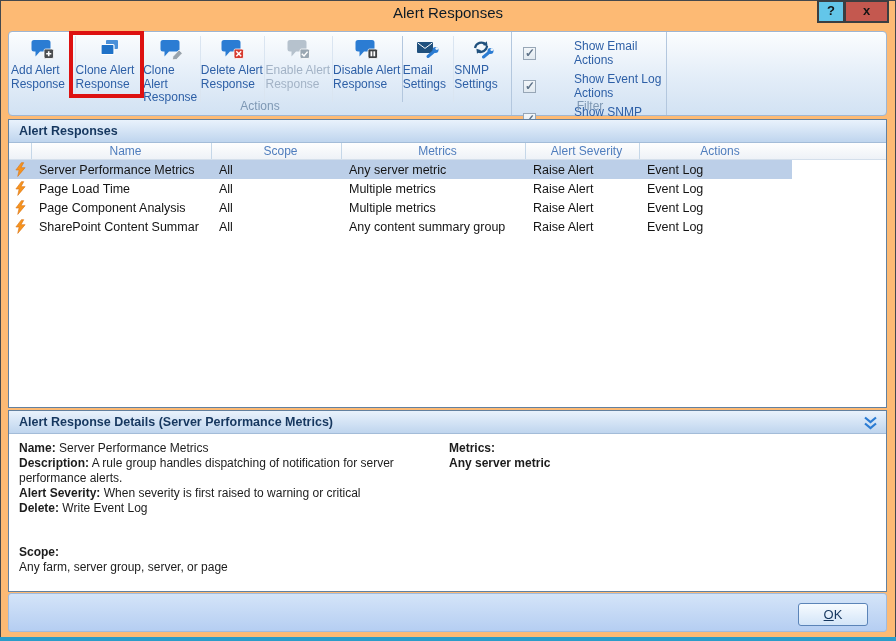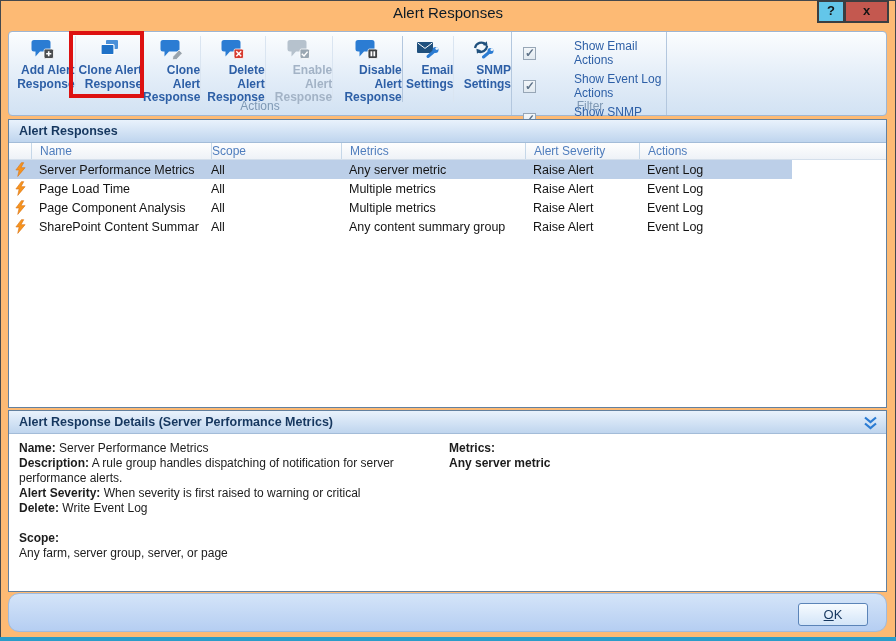--- a/index.html
+++ b/index.html
@@ -18,21 +18,21 @@
   .btn-help { left:817px; width:28px; background:#63c6e9; }
   .btn-close { left:844px; width:45px; background:#c4584f; }
   
   .ribbon { position:absolute; left:8px; top:31px; width:879px; height:85px;
     border:1px solid #9eb6d3; border-radius:4px;
     background:linear-gradient(#fbfdfe, #e3edf8 55%, #d2e2f3);
     box-shadow: inset 0 1px 0 #ffffff; }
   .actions-group { position:absolute; left:0; top:0; width:503px; height:100%;
     border-right:1px solid #b3c7de; }
   .btn-row { display:flex; padding:4px 0 0 2px; }
-  .rbtn { text-align:right; padding-top:2px; height:66px; cursor:default;font-weight:bold; }
+  .rbtn { text-align:left; padding-top:2px; height:66px; cursor:default; }
   .rbtn .ric { height:26px; display:flex; align-items:center; justify-content:center; }
   .rbtn .rlab { font-size:12px; line-height:13.5px; color:#2d5fa6; }
   .rbtn.disabled .rlab { color:#a3b3c6; }
   .sep { border-left:1px solid #dae5f1; }
   .sep-strong { border-left:1px solid #b3c7de; }
   .w-add{width:64px}.w-clone{width:68px}.w-edit{width:58px}.w-del{width:65px}
   .w-en{width:68px}.w-dis{width:70px}.w-em{width:52px}.w-sn{width:58px}
   .group-label { position:absolute; bottom:2px; left:0; width:100%; text-align:center;
     font-size:12px; color:#7e98b4; }
   .filter-group { position:absolute; left:505px; top:0; width:153px; height:100%;
@@ -46,47 +46,47 @@
     font-weight:bold; color:#5f7389; }
   .red-outline { position:absolute; left:69px; top:31px; width:75px; height:67px;
     border:4px solid #dd1111; z-index:6; }
   
   .list-panel { position:absolute; left:8px; top:119px; width:879px; height:289px;
     background:#fff; border:1px solid #62809f; }
   .panel-header { height:23px; background:linear-gradient(#e9f2fc,#bfd5ee);
     border-bottom:1px solid #a3bcd8; font-size:12.5px; font-weight:bold; color:#16375f;
     line-height:22px; padding-left:10px; position:relative; }
   .col-header { height:17px; display:flex; background:linear-gradient(#fefefe,#eef2f7);
-    border-bottom:1px solid #d4dfeb; font-size:12px; color:#4f7dbd; }
+    border-bottom:1px solid #d4dfeb; font-size:12px; color:#4f7dbd;text-align:center; }
   .col-header .cell { border-left:1px solid #c5d7e8; line-height:16px; }
   .col-header .c0 { border-left:none; }
   .cell { overflow:hidden; white-space:nowrap; }
   .c0{width:22px; display:flex; align-items:center; justify-content:center;}
   .c1{width:180px; padding-left:8px;}
-  .c2{width:130px; padding-left:0;}
+  .c2{width:130px; padding-left:8px;}
   .c3{width:184px; padding-left:8px;}
   .c4{width:114px; padding-left:8px;}
   .c5{width:153px; padding-left:8px;}
   .row { height:19px; width:783px; display:flex; align-items:center; font-size:12.5px;
     color:#141414; cursor:default; }
   .row.selected { background:#bccfe8; }
   
   .details-panel { position:absolute; left:8px; top:410px; width:879px; height:182px;
     background:#fff; border:1px solid #62809f; }
   .chevrons { position:absolute; right:8px; top:4px; cursor:pointer; }
   .det-body { position:relative; width:100%; height:158px; font-size:12px;
     color:#1c1c1c; line-height:15px; }
   .det-left { position:absolute; left:10px; top:7px; width:430px; }
   .det-right { position:absolute; left:440px; top:7px; width:320px;font-weight:bold; }
   .det-left p, .det-right p { margin:0; }
-  .scope-block { margin-top:15px; }
+  .scope-block { margin-top:29px; }
   b { color:#1c1c1c; }
   
   .footer { position:absolute; left:8px; top:593px; width:879px; height:39px;
-    background:linear-gradient(#d4e4f8,#b5cef2); border:1px solid #9fbbdf; border-radius:11px; }
+    background:linear-gradient(#d4e4f8,#b5cef2); border:1px solid #9fbbdf; border-radius:3px; }
   .ok-button { position:absolute; left:789px; top:9px; width:70px; height:23px;
     border:1px solid #5b84b8; border-radius:3px;
     background:linear-gradient(#f7fbff,#d3e5f8); color:#16375f; font-size:13px;
     text-align:center; line-height:21px; cursor:pointer; }
   .ok-button::first-letter { text-decoration:underline; }
   .bottom-dark { position:absolute; left:0; top:637px; width:896px; height:4px;
     background:#2b9cc9; }
 </style>
 </head>
 <body>

